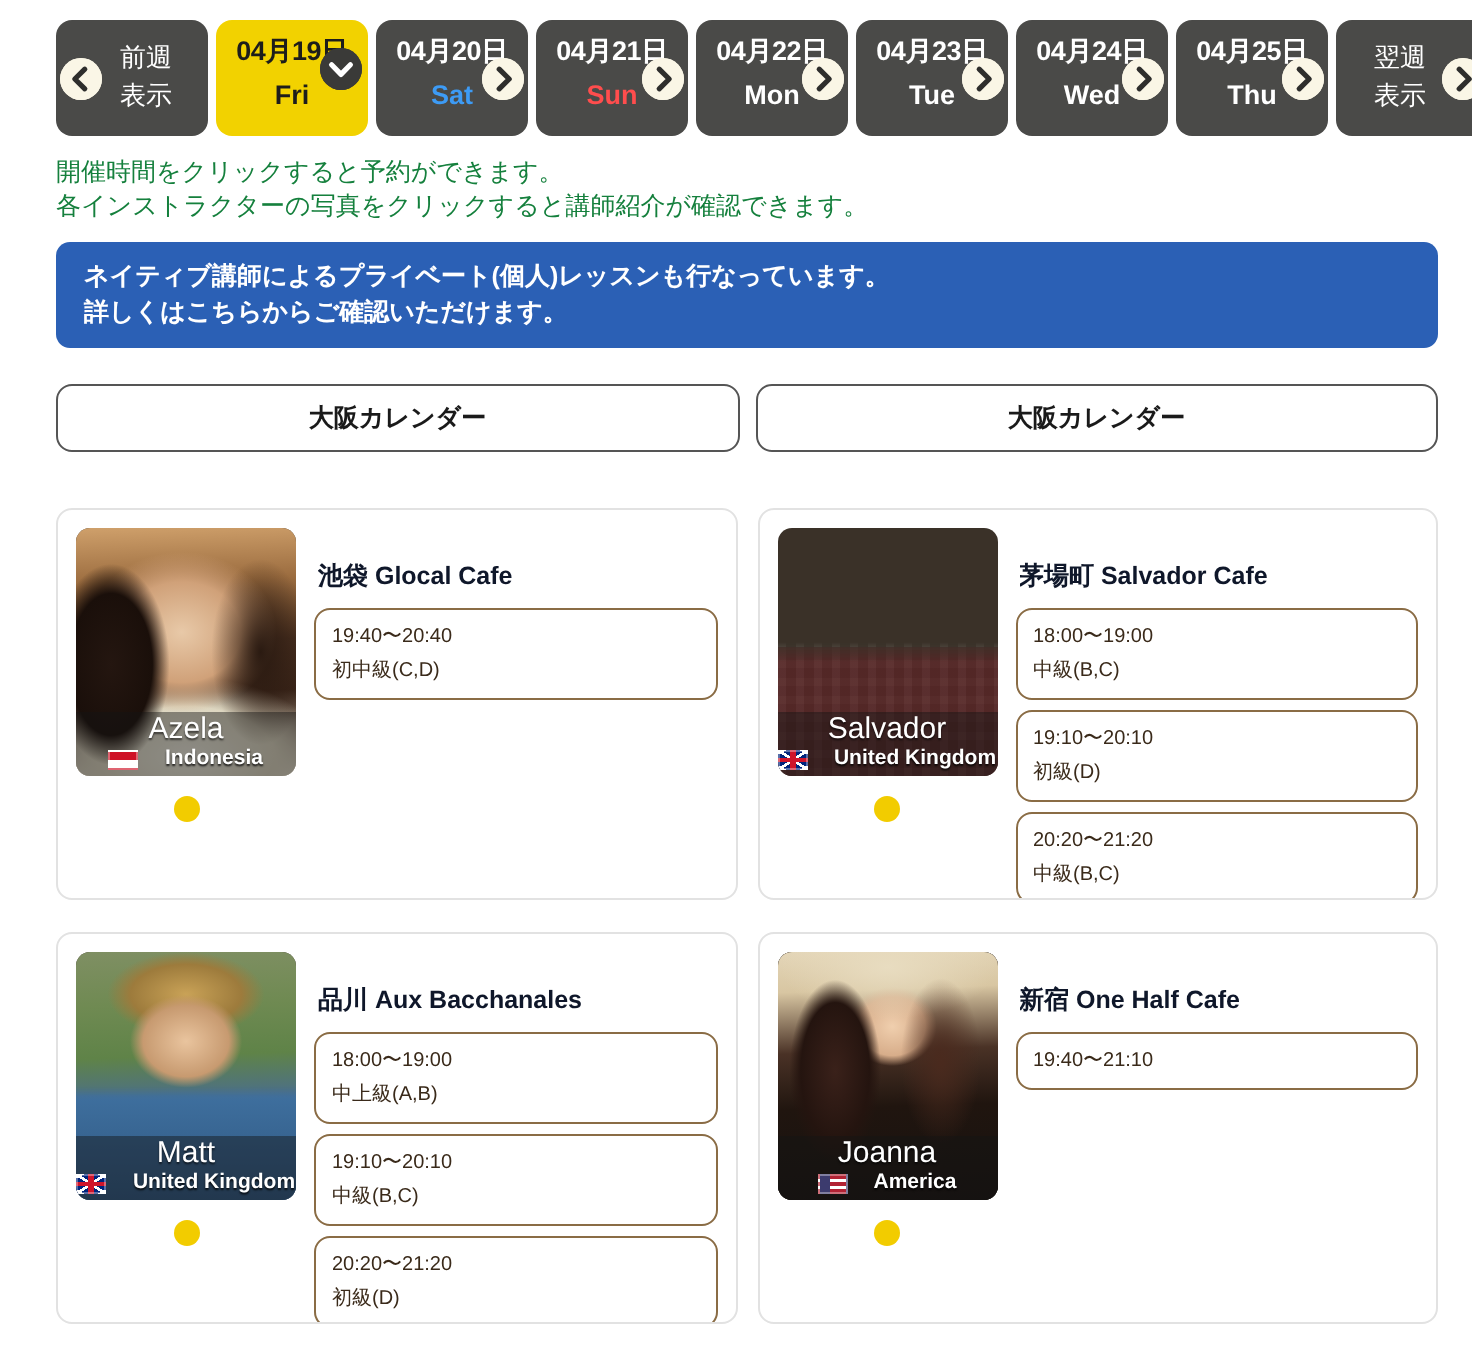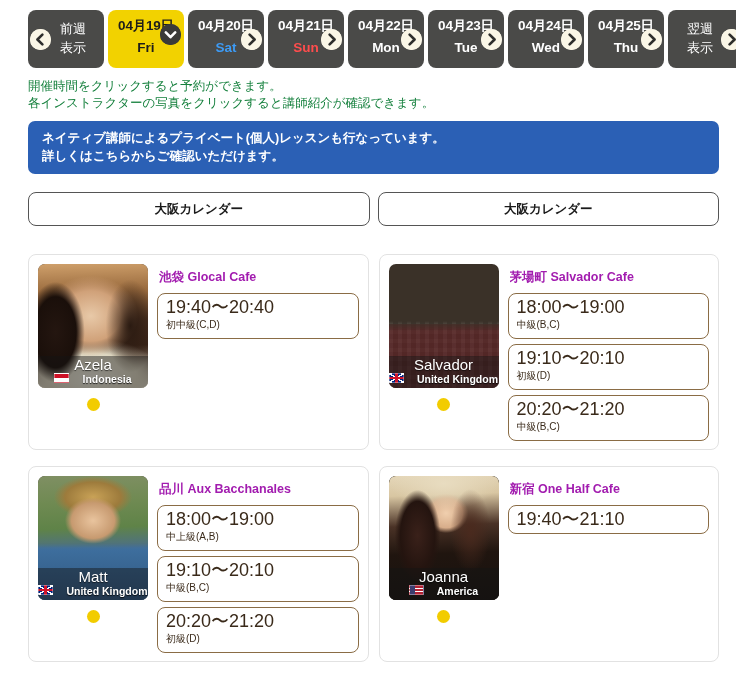--- a/index.html
+++ b/index.html
@@ -166,21 +166,21 @@
   .nameplate .nm {
     display: block;
     color: #ffffff;
     font-size: 15px;
     line-height: 17px;
     text-shadow: 0 1px 1px rgba(0,0,0,.6);
     font-weight: normal;
   }
   .nameplate .ctry {
     display: flex;
-    align-items: flex-start;
+    align-items: center;
     justify-content: center;
     gap: 13px;
     color: #ffffff;
     font-size: 10.5px;
     font-weight: bold;
     line-height: 13px;
     text-shadow: 0 1px 1px rgba(0,0,0,.8);
   }
   .flag { width: 15px; height: 10px; display: inline-block; flex: 0 0 15px; border: 0.5px solid rgba(255,255,255,.35); }
   .dot {
@@ -192,37 +192,37 @@
   }
 
   .slot-col {
     flex: 1 1 auto;
     min-width: 0;
     padding-top: 2px;
   }
   .venue {
     font-size: 12.5px;
     font-weight: bold;
-    color: #a21caf;
-    margin: 3px 0 7px 2px;
+    color: #0f172a;
+    margin: 14px 0 7px 2px;
     white-space: nowrap;
     overflow: hidden;
     text-overflow: ellipsis;
   }
   .slot {
     border: 1px solid #8a6c45;
     border-radius: 8px;
     padding: 5px 7px 5px 8px;
     margin-bottom: 5px;
     cursor: pointer;
     background: #ffffff;
   }
   .slot .t {
     display: block;
-    font-size: 18px;
+    font-size: 10px;
     color: #3a2a1a;
     line-height: 17px;
   }
   .slot .lv {
     display: block;
     font-size: 10px;
     color: #3a2a1a;
     line-height: 17px;
   }
 </style>

